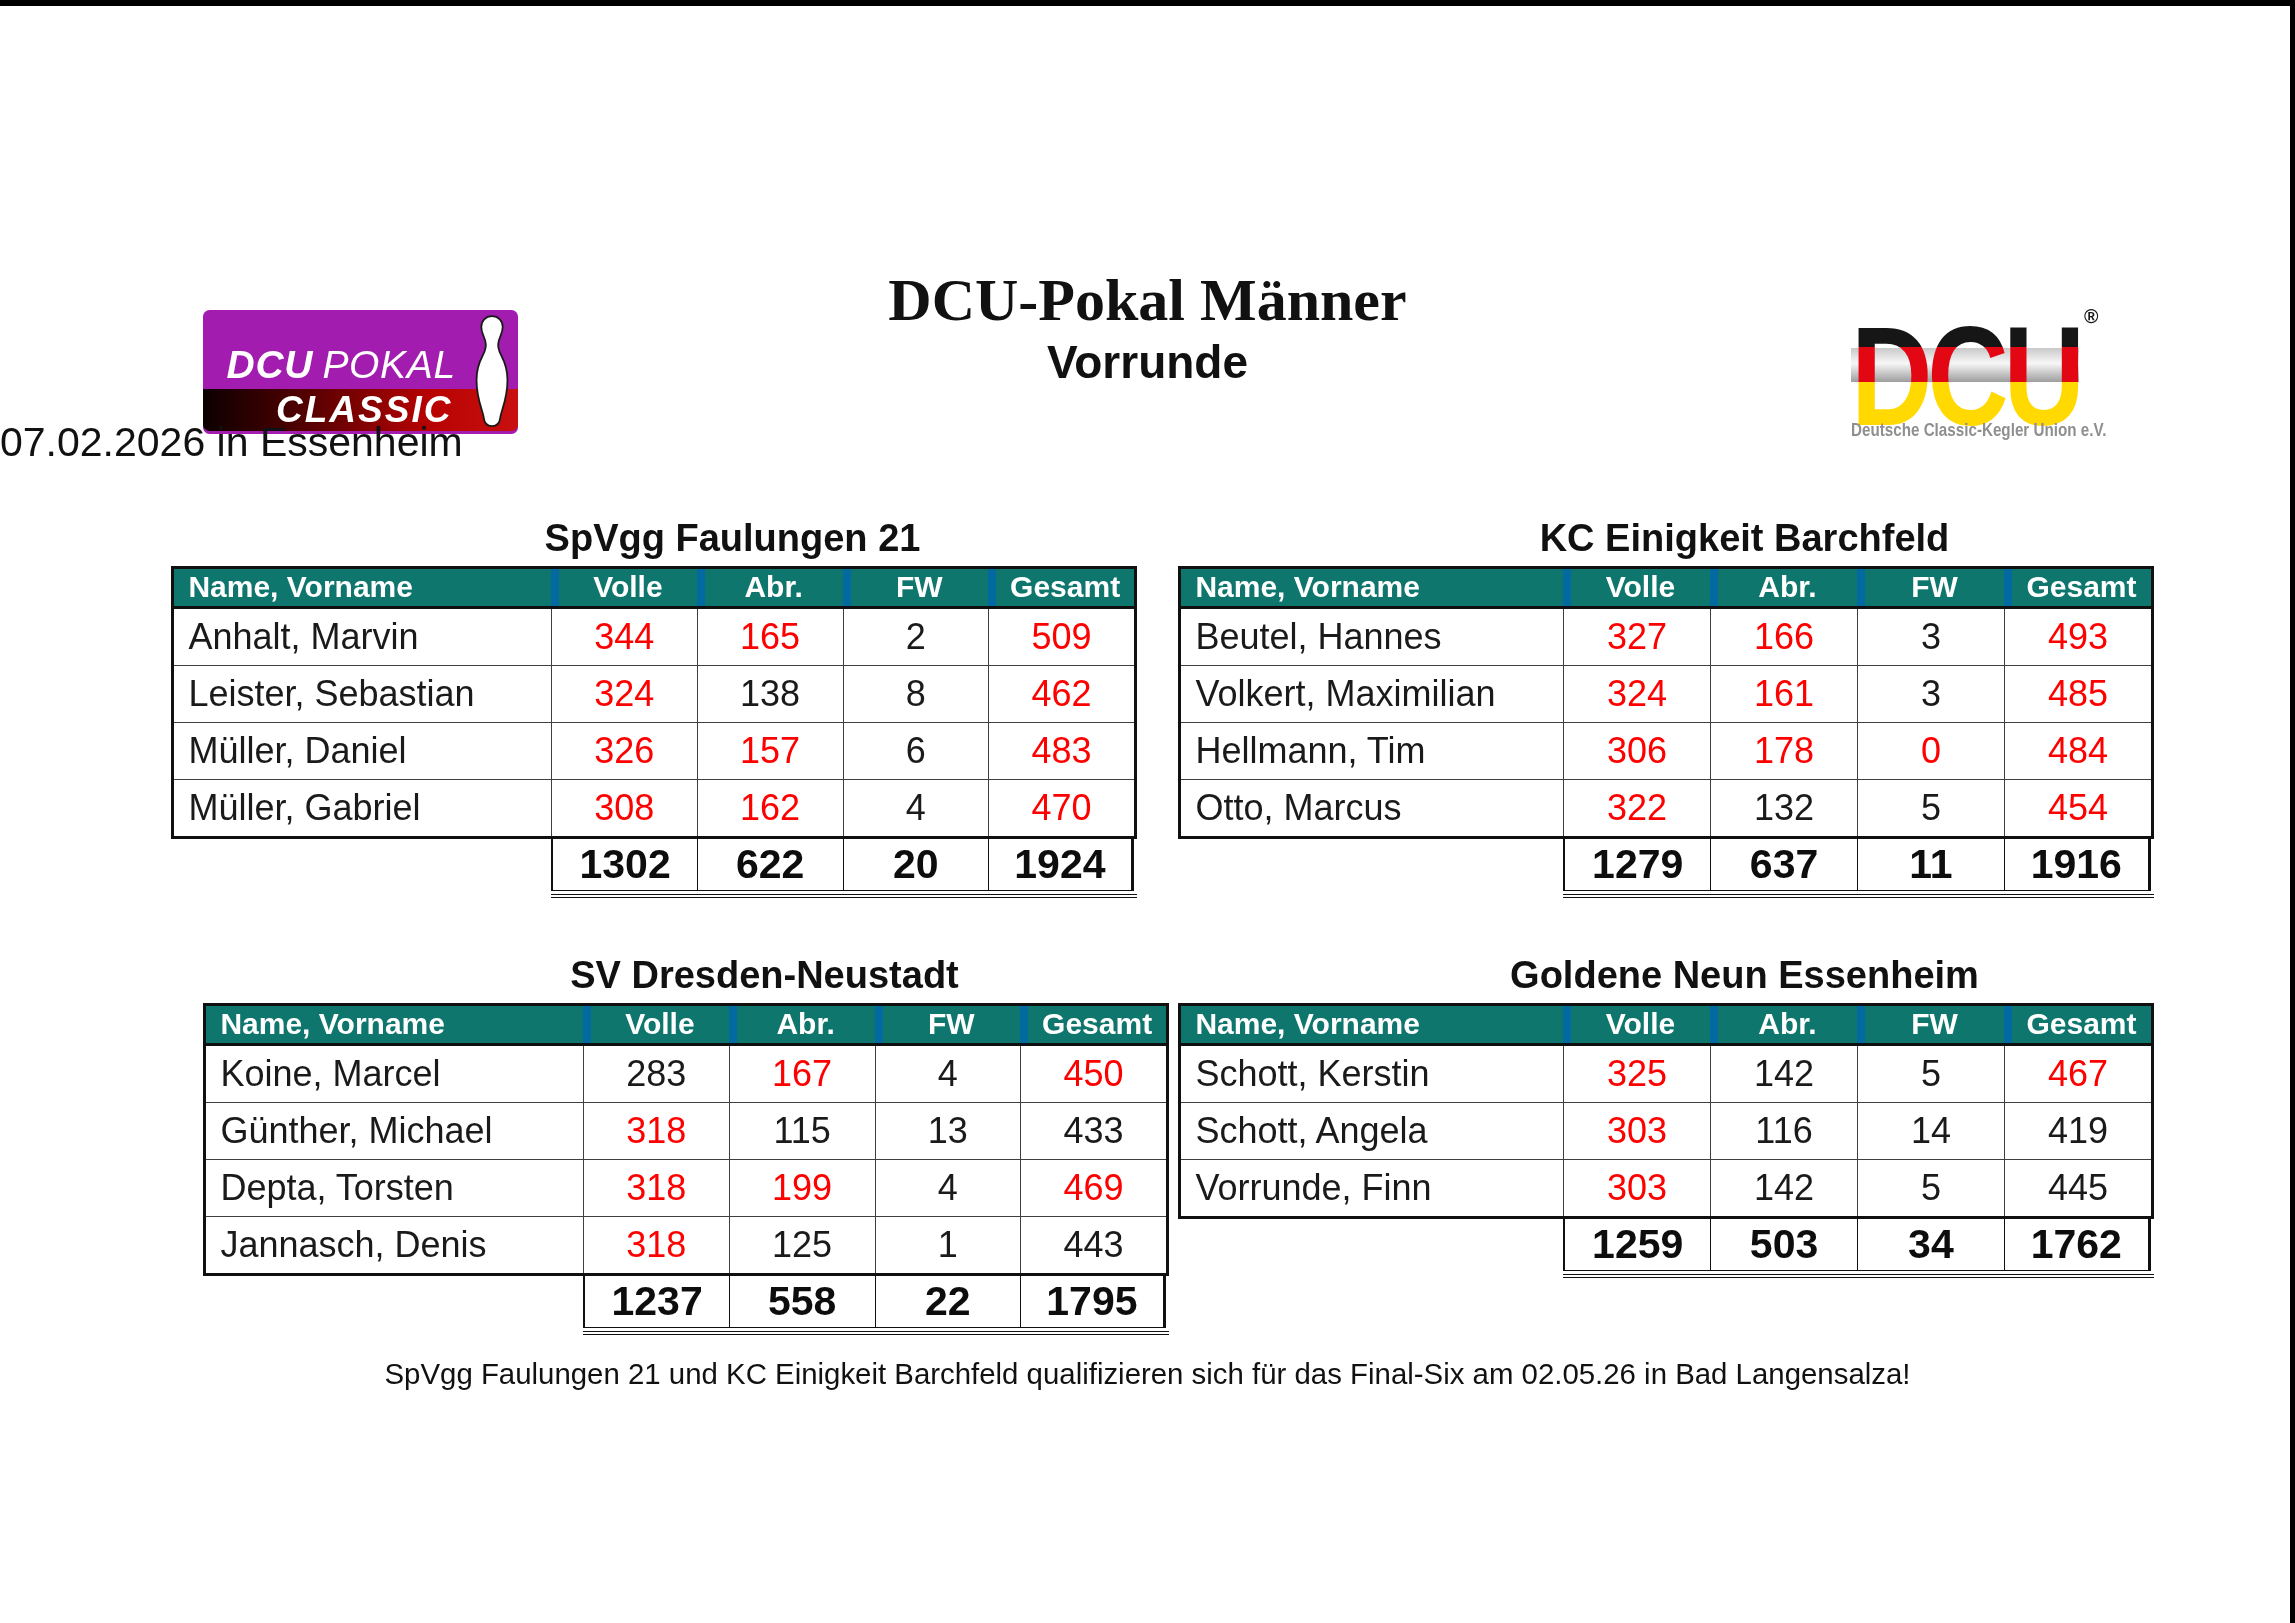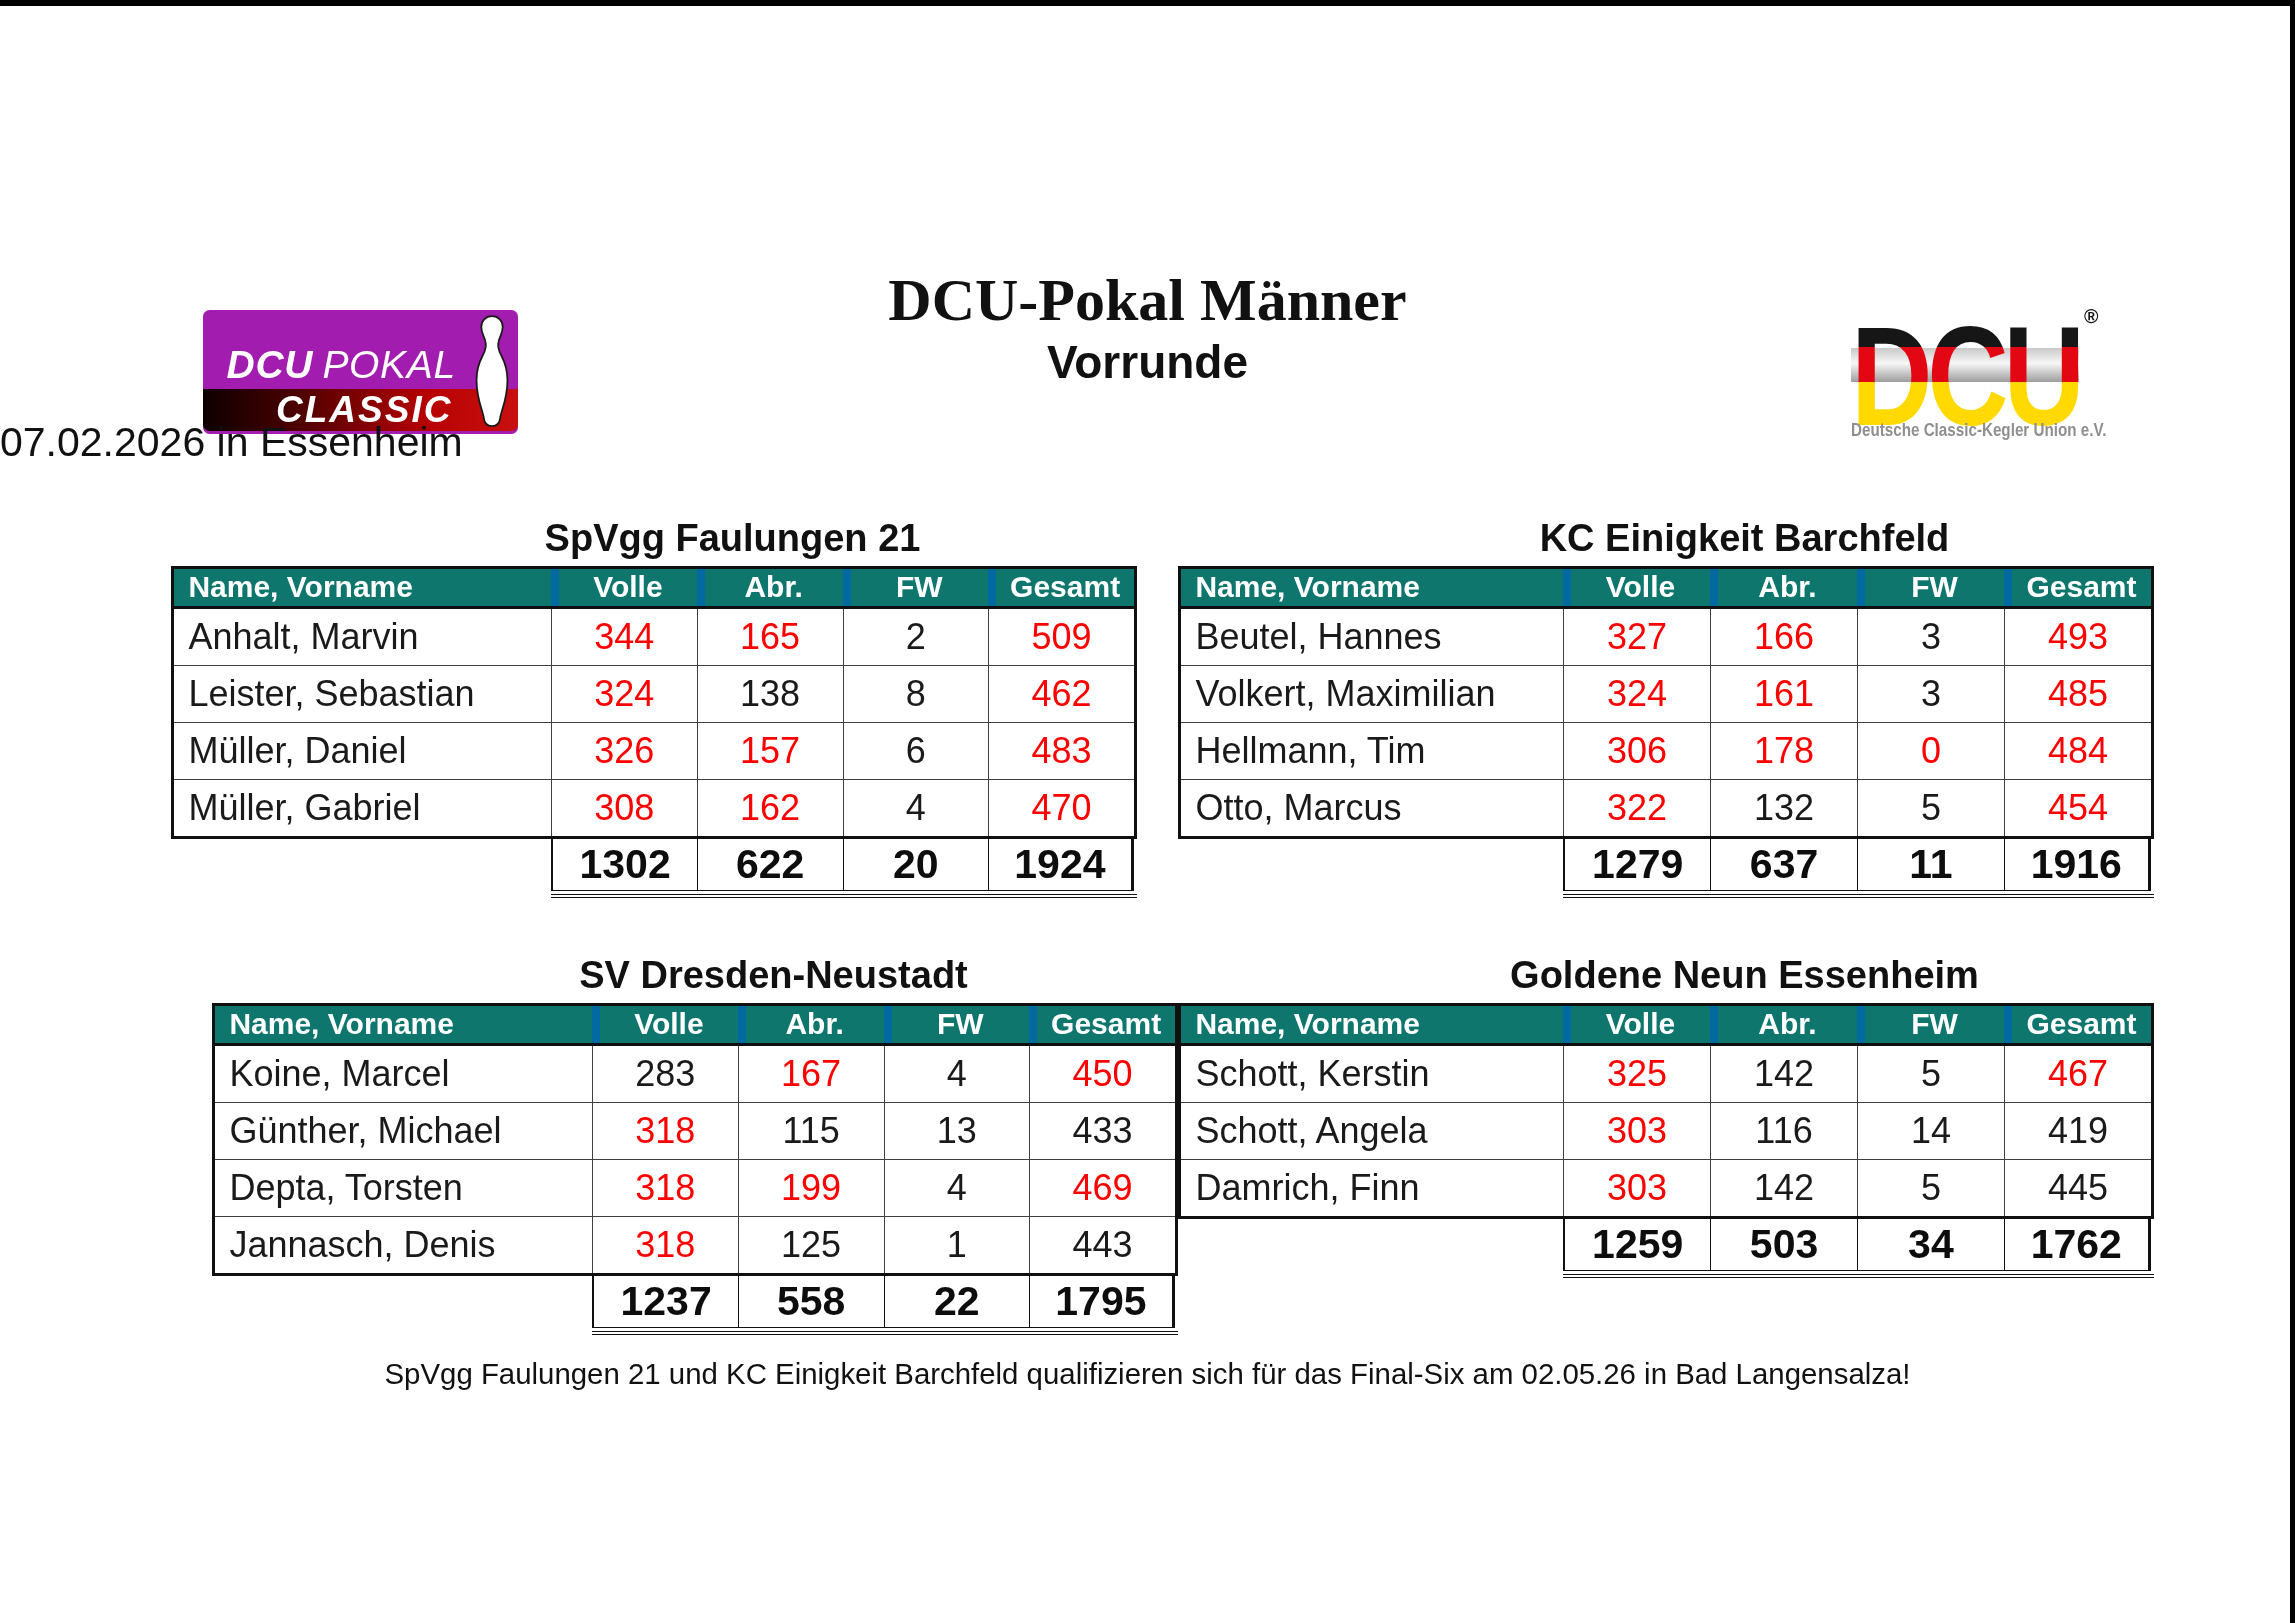--- a/index.html
+++ b/index.html
@@ -81,21 +81,21 @@
     position:absolute; left:0; top:113px; z-index:1;
     font-size:19px; font-weight:bold; color:#8f8f8f;
     white-space:nowrap; letter-spacing:0px;
     transform:scaleX(0.80); transform-origin:left top;
   }
 
   
   .team-block { position:absolute; }
   .t1 { left:171px;  top:517px;  width:966px; --name:377px; }
   .t2 { left:1178px; top:517px;  width:976px; --name:382px; }
-  .t3 { left:180px;  top:954px; width:966px;padding-left:32px; --name:377px; }
+  .t3 { left:171px;  top:954px; width:966px;padding-left:32px; --name:377px; }
   .t4 { left:1178px; top:954px; width:976px; --name:382px; }
 
   .team-title {
     height:42px; margin-bottom:6.5px;
     text-align:center; padding-left:157px; box-sizing:border-box;
     font-weight:bold; font-size:38px; line-height:42px;
     white-space:nowrap;
   }
 
   .score-table {
@@ -366,21 +366,21 @@
             <div class="cell red">467</div>
           </div>
           <div class="row">
             <div class="cell name">Schott, Angela</div>
             <div class="cell red">303</div>
             <div class="cell">116</div>
             <div class="cell">14</div>
             <div class="cell">419</div>
           </div>
           <div class="row">
-            <div class="cell name">Damrich, Finn</div>
+            <div class="cell name">Vorrunde, Finn</div>
             <div class="cell red">303</div>
             <div class="cell">142</div>
             <div class="cell">5</div>
             <div class="cell">445</div>
           </div>
         </div>
     </div>
     <div class="totals">
         <div class="spacer"></div>
         <div class="tcell">1259</div>

